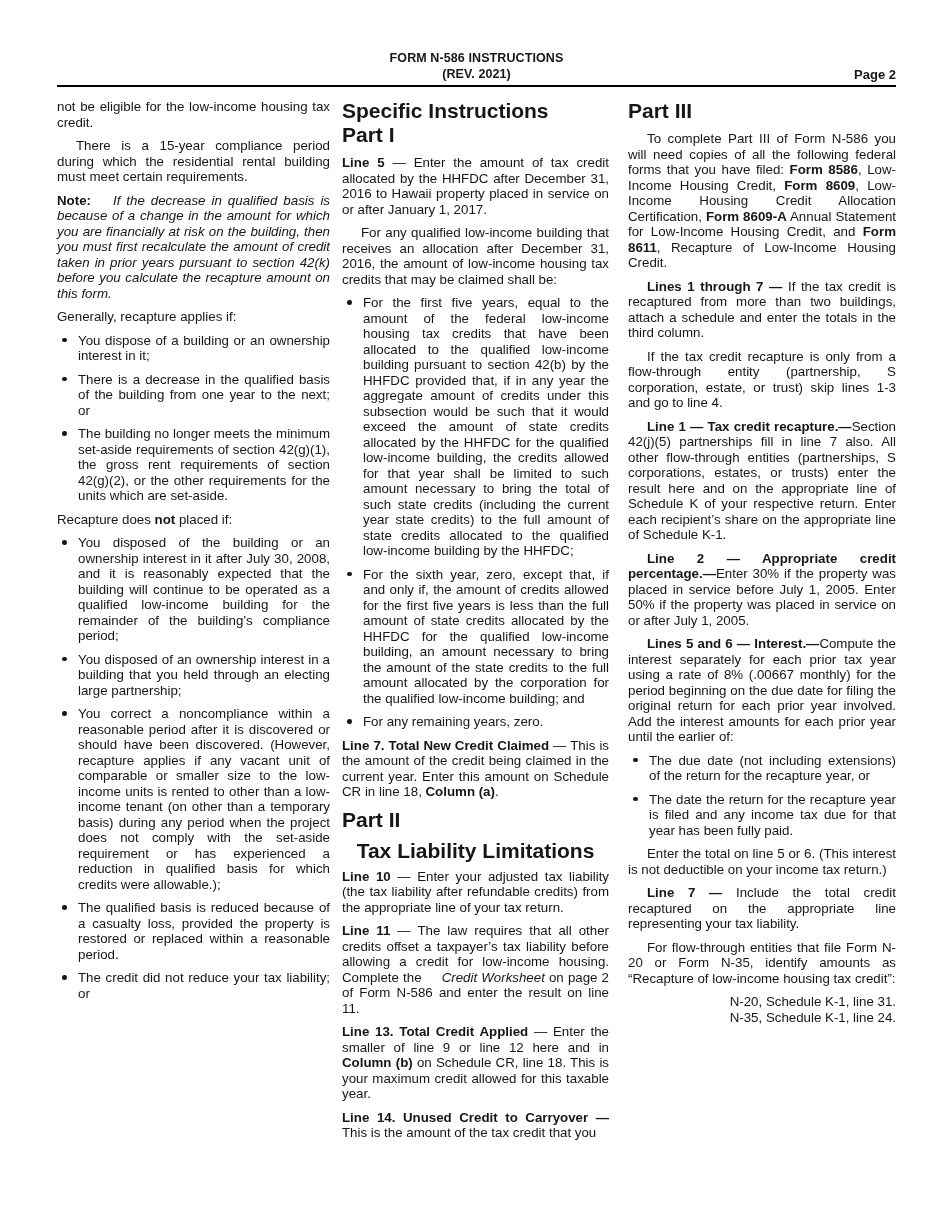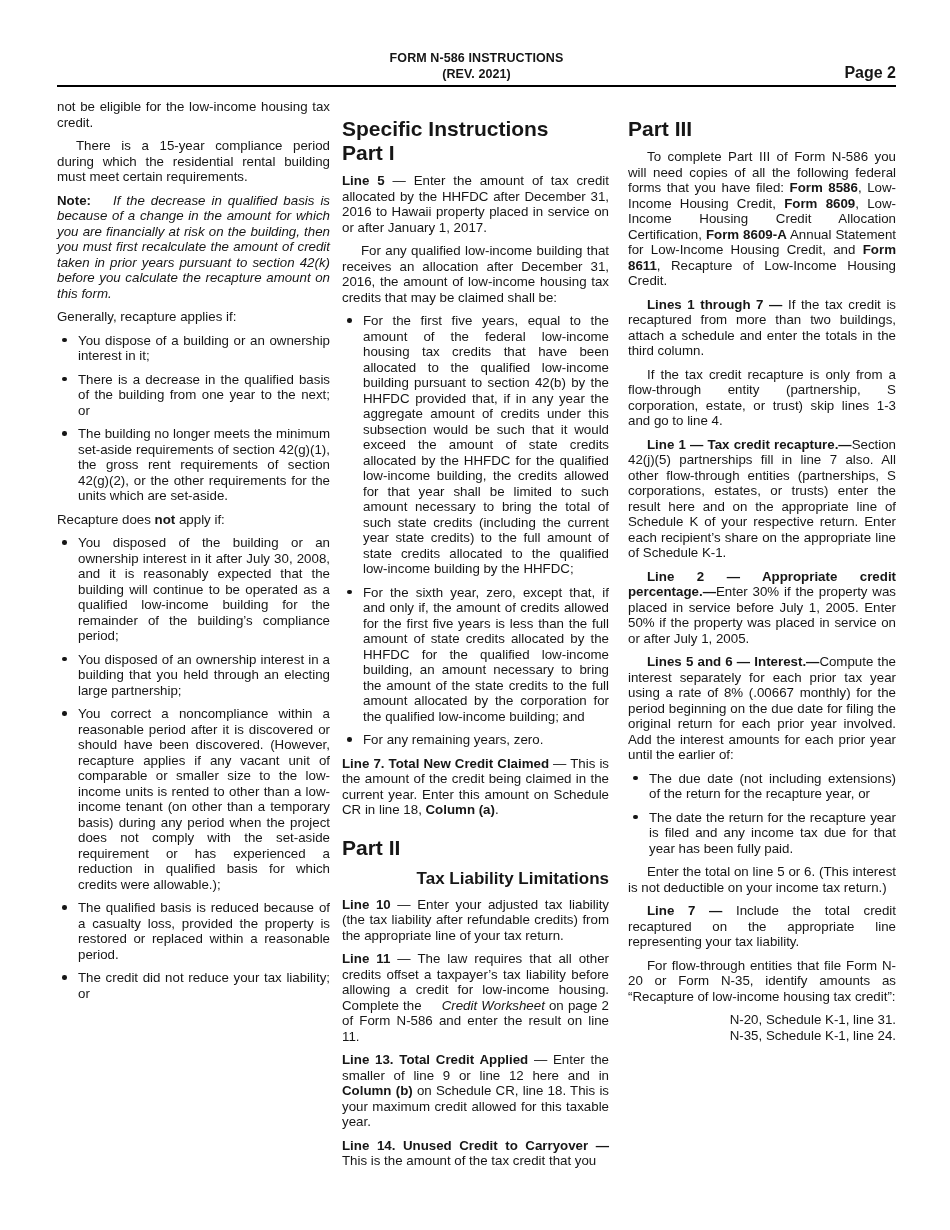--- a/index.html
+++ b/index.html
@@ -7,37 +7,37 @@
   body {
     width: 950px; height: 1230px;
     background: #ffffff;
     font-family: "Liberation Sans", sans-serif;
     color: #161616;
     position: relative;
     overflow: hidden;
   }
   .header { position: absolute; left: 57px; top: 50px; width: 839px; text-align: center; }
   .form-id { font-size: 12.5px; font-weight: bold; line-height: 16px; letter-spacing: 0.1px; }
-  .page-num { position: absolute; right: 0; bottom: 0; font-size: 16px; font-weight: bold; }
+  .page-num { position: absolute; right: 0; bottom: 0; font-size: 13px; font-weight: bold; }
   .header-rule { position: absolute; left: 57px; top: 85px; width: 839px; height: 2px; background: #000; }
 
   .col {
     position: absolute; top: 99px;
     font-size: 13.3px; line-height: 15.5px;
     text-align: justify;
     hyphens: auto; -webkit-hyphens: auto;
   }
   #col1 { left: 57px;  width: 273px; }
   #col2 { left: 342px; width: 267px; }
   #col3 { left: 628px; width: 268px; }
 
   .blk { margin: 0 0 8px 0; }
   .p.indent { text-indent: 19px; }
-  .h1 { font-size: 21px; line-height: 24px; font-weight: bold; text-align: left; margin: 18px 0 8px 0; }
-  .h2 { font-size: 17px; line-height: 21px; font-weight: bold; text-align: right; margin: 1px 0 8px 0; }
+  .h1 { font-size: 21px; line-height: 24px; font-weight: bold; text-align: left; margin: 0 0 8px 0; }
+  .h2 { font-size: 21px; line-height: 21px; font-weight: bold; text-align: center; margin: 1px 0 8px 0; }
   .bullet { position: relative; padding-left: 21px; }
   .bullet .marker {
     position: absolute; left: 5px; top: 5.4px;
     width: 4.6px; height: 4.6px; border-radius: 50%;
     background: #161616;
   }
   .pind { padding-left: 23px; text-align: right; }
   b { font-weight: bold; }
   i { font-style: italic; margin-left: 16px; }
 </style>
@@ -52,21 +52,21 @@
 <div class="header-rule"></div>
 
 <div class="col" id="col1">
     <div class="blk p"><span>not be eligible for the low-income housing tax credit.</span></div>
     <div class="blk p indent"><span>There is a 15-year compliance period during which the residential rental building must meet certain requirements.</span></div>
     <div class="blk p"><b>Note: </b><i>If the decrease in qualified basis is because of a change in the amount for which you are financially at risk on the building, then you must first recalculate the amount of credit taken in prior years pursuant to section 42(k) before you calculate the recapture amount on this form.</i></div>
     <div class="blk p"><span>Generally, recapture applies if:</span></div>
     <div class="blk bullet"><span class="marker"></span><span>You dispose of a building or an ownership interest in it;</span></div>
     <div class="blk bullet"><span class="marker"></span><span>There is a decrease in the qualified basis of the building from one year to the next; or</span></div>
     <div class="blk bullet"><span class="marker"></span><span>The building no longer meets the minimum set-aside requirements of section 42(g)(1), the gross rent requirements of section 42(g)(2), or the other requirements for the units which are set-aside.</span></div>
-    <div class="blk p"><span>Recapture does </span><b>not</b><span> apply if:</span></div>
+    <div class="blk p"><span>Recapture does </span><b>not</b><span> placed if:</span></div>
     <div class="blk bullet"><span class="marker"></span><span>You disposed of the building or an ownership interest in it after July 30, 2008, and it is reasonably expected that the building will continue to be operated as a qualified low-income building for the remainder of the building’s compliance period;</span></div>
     <div class="blk bullet"><span class="marker"></span><span>You disposed of an ownership interest in a building that you held through an electing large partnership;</span></div>
     <div class="blk bullet"><span class="marker"></span><span>You correct a noncompliance within a reasonable period after it is discovered or should have been discovered.  (However, recapture applies if any vacant unit of comparable or smaller size to the low-income units is rented to other than a low-income tenant (on other than a temporary basis) during any period when the project does not comply with the set-aside requirement or has experienced a reduction in qualified basis for which credits were allowable.);</span></div>
     <div class="blk bullet"><span class="marker"></span><span>The qualified basis is reduced because of a casualty loss, provided the property is restored or replaced within a reasonable period.</span></div>
     <div class="blk bullet"><span class="marker"></span><span>The credit did not reduce your tax liability; or</span></div>
   </div>
 <div class="col" id="col2">
     <div class="blk h1"><span>Specific Instructions</span><br><span>Part I</span></div>
     <div class="blk p"><b>Line 5</b><span> — Enter the amount of tax credit allocated by the HHFDC after December 31, 2016 to Hawaii property placed in service on or after January 1, 2017.</span></div>
     <div class="blk p indent"><span>For any qualified low-income building that receives an allocation after December 31, 2016, the amount of low-income housing tax credits that may be claimed shall be:</span></div>

